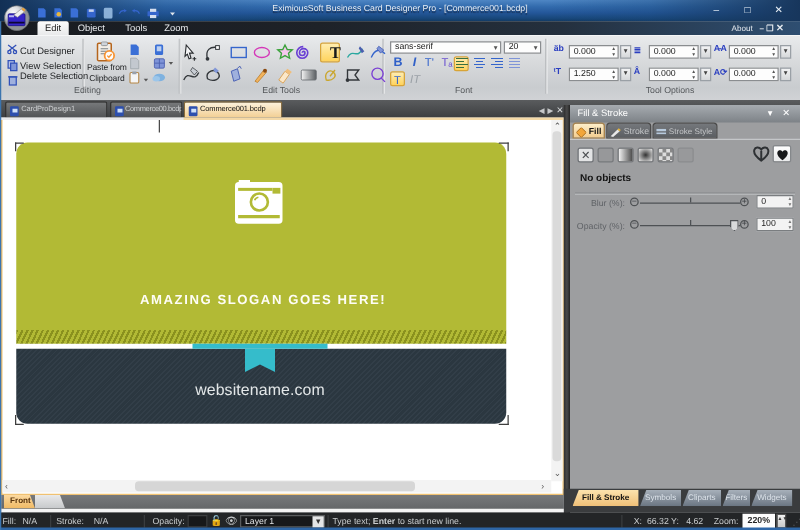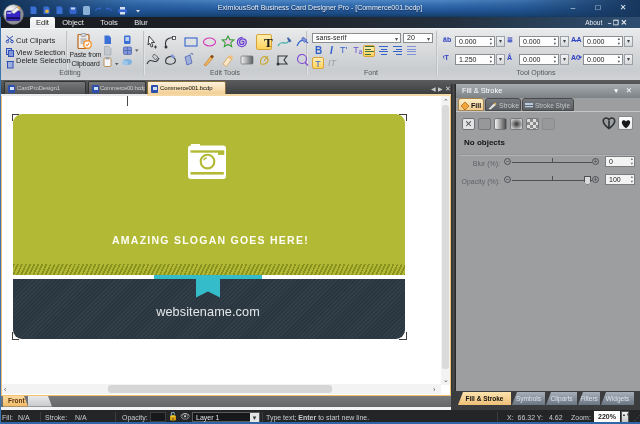--- a/index.html
+++ b/index.html
@@ -127,21 +127,21 @@
   <div class="abs" id="titlebar"></div>
   <div class="abs" id="title-text">EximiousSoft Business Card Designer Pro - [Commerce001.bcdp]</div>
   <div class="abs winbtn" style="left:568px;">–</div>
   <div class="abs winbtn" style="left:593px;">□</div>
   <div class="abs winbtn" style="left:618px;">✕</div>
 
   <div class="abs" id="menurow"></div>
   <div class="mtab active" style="left:30px; width:25px;">Edit</div>
   <div class="mtab" style="left:58px; width:30px;">Object</div>
   <div class="mtab" style="left:94px; width:30px;">Tools</div>
-  <div class="mtab" style="left:128px; width:26px;">Blur</div>
+  <div class="mtab" style="left:128px; width:26px;">Zoom</div>
   <div class="abs" id="mdi-ctl"><span style="font-weight:normal;">About</span>&nbsp;&nbsp; – ❐ <span style="font-size:7.5px;">✕</span></div>
 
   <svg class="abs" id="appicon" viewBox="0 0 21 21">
     <defs>
       <radialGradient id="ball" cx="35%" cy="30%">
         <stop offset="0%" stop-color="#fdfdfd"></stop>
           <stop offset="55%" stop-color="#d8dadd"></stop>
           <stop offset="100%" stop-color="#8e9296"></stop>
       </radialGradient>
     </defs>
@@ -185,21 +185,21 @@
     <g stroke="#3050b8" fill="none" stroke-width="1">
       <path d="M1.5 1 L8 6 M8 1 L1.5 6"></path>
         <circle cx="2.5" cy="6.5" r="1.3"></circle>
         <circle cx="7" cy="6.5" r="1.3"></circle>
       <rect x="1.5" y="13.5" width="5" height="6" fill="#b9c4e8"></rect>
       <rect x="3.5" y="15.5" width="5" height="6" fill="#8096d8"></rect>
       <rect x="2.5" y="26.5" width="5.5" height="6.5" fill="#9fb0dd"></rect>
         <path d="M1.5 26.5 h7.5"></path>
     </g>
   </svg>
-  <div class="rtxt" style="left:16px; top:36px;">Cut Cliparts</div>
+  <div class="rtxt" style="left:16px; top:36px;">Cut Designer</div>
   <div class="rtxt" style="left:16px; top:48px;">View Selection</div>
   <div class="rtxt" style="left:16px; top:56px;">Delete Selection</div>
   <svg class="ricon" style="left:76px; top:33px;" width="17" height="17" viewBox="0 0 17 17">
     <rect x="2" y="1.5" width="11" height="14" rx="1" fill="#f2ede6" stroke="#b5651d" stroke-width="1.2"></rect>
     <rect x="5" y="0.5" width="5" height="3" rx="1" fill="#cfd4da" stroke="#8a8f94" stroke-width="0.7"></rect>
     <path d="M4.5 6 h6 M4.5 8 h6 M4.5 10 h4" stroke="#7a8288" stroke-width="0.8"></path>
     <circle cx="11.5" cy="11.5" r="4.5" fill="#f79433"></circle>
     <circle cx="11.5" cy="11.5" r="3.1" fill="#fdfdfd"></circle>
     <path d="M9.8 11.5 l1.3 1.3 2.2-2.6" stroke="#f79433" stroke-width="1.1" fill="none"></path>
   </svg>

